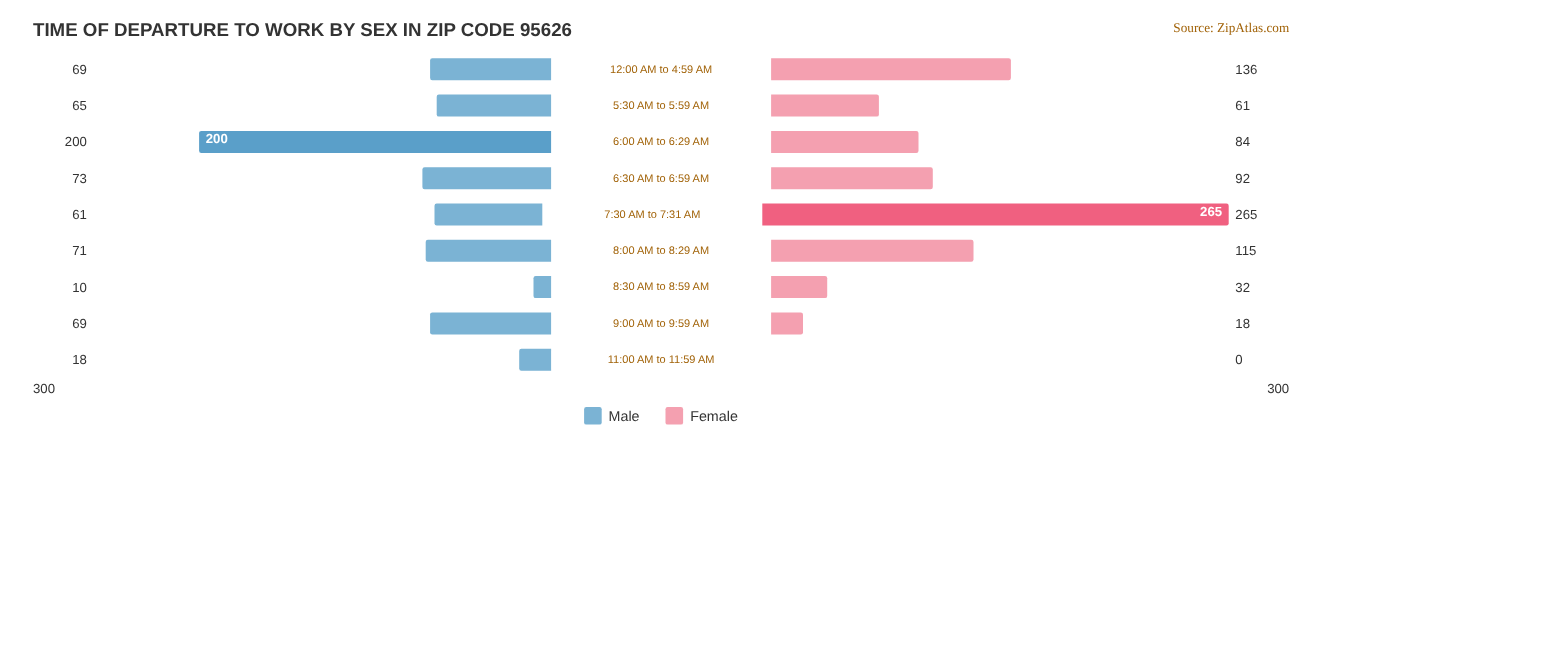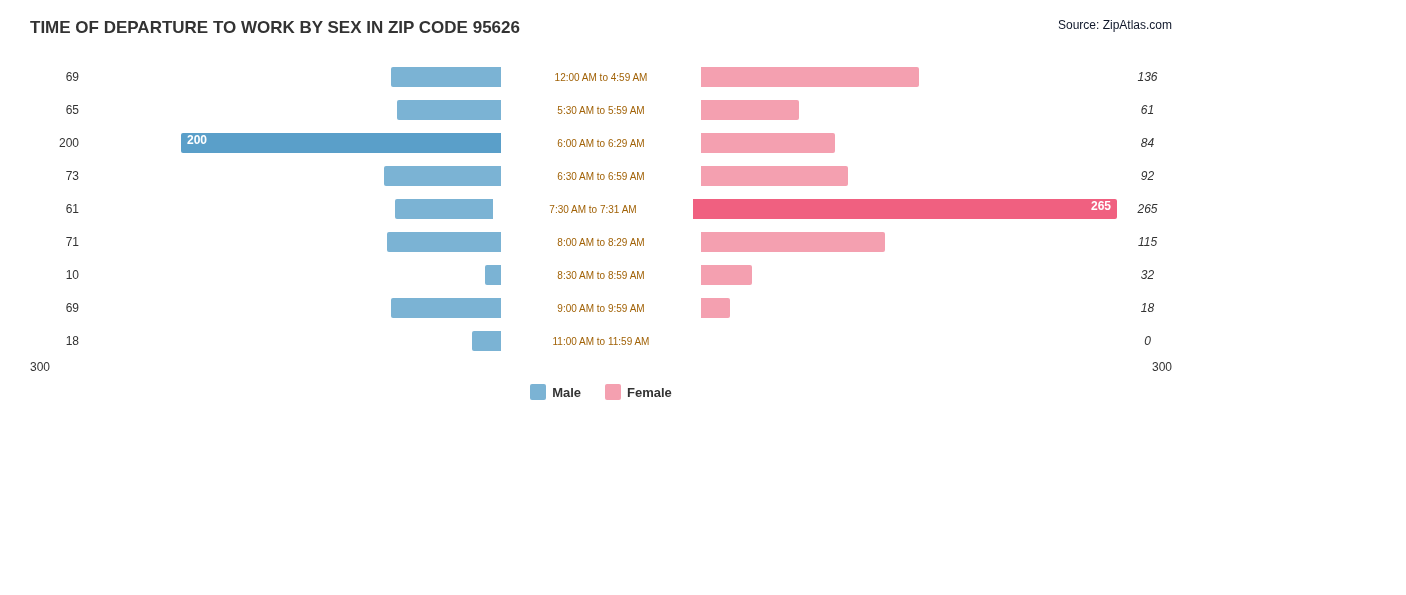--- a/index.html
+++ b/index.html
@@ -20,25 +20,26 @@
       font-size: 17px;
       font-weight: bold;
       color: #333;
       margin-bottom: 4px;
     }
     .source-text {
       position: absolute;
       top: 18px;
       right: 30px;
       font-size: 12px;
-      color: #0f172a;
+      color: #a16207;
+      font-family: Liberation Serif, serif;
     }
     .chart-area {
       position: relative;
-      margin-top: 24px;
+      margin-top: 10px;
       width: 100%;
     }
     .row {
       display: flex;
       align-items: center;
       height: 30px;
       margin-bottom: 3px;
       position: relative;
     }
     .left-val {
@@ -90,26 +91,25 @@
       border-radius: 0 2px 2px 0;
     }
     .bar-blue.highlight {
       background: #5a9fc9;
     }
     .bar-pink.highlight {
       background: #f06080;
     }
     .right-val {
       width: 55px;
-      text-align: center;
+      text-align: left;
       font-size: 12px;
       color: #333;
       padding-left: 6px;
       flex-shrink: 0;
-      font-style: italic;
     }
     
     .val-on-bar-left {
       position: absolute;
       left: 6px;
       font-size: 12px;
       color: #fff;
       font-weight: bold;
       z-index: 3;
       white-space: nowrap;
@@ -129,21 +129,20 @@
       align-items: center;
       gap: 24px;
       margin-top: 10px;
       font-size: 13px;
       color: #333;
     }
     .legend-item {
       display: flex;
       align-items: center;
       gap: 6px;
-      font-weight: bold;
     }
     .legend-box {
       width: 16px;
       height: 16px;
       border-radius: 2px;
     }
     .axis-labels {
       display: flex;
       justify-content: space-between;
       font-size: 12px;

